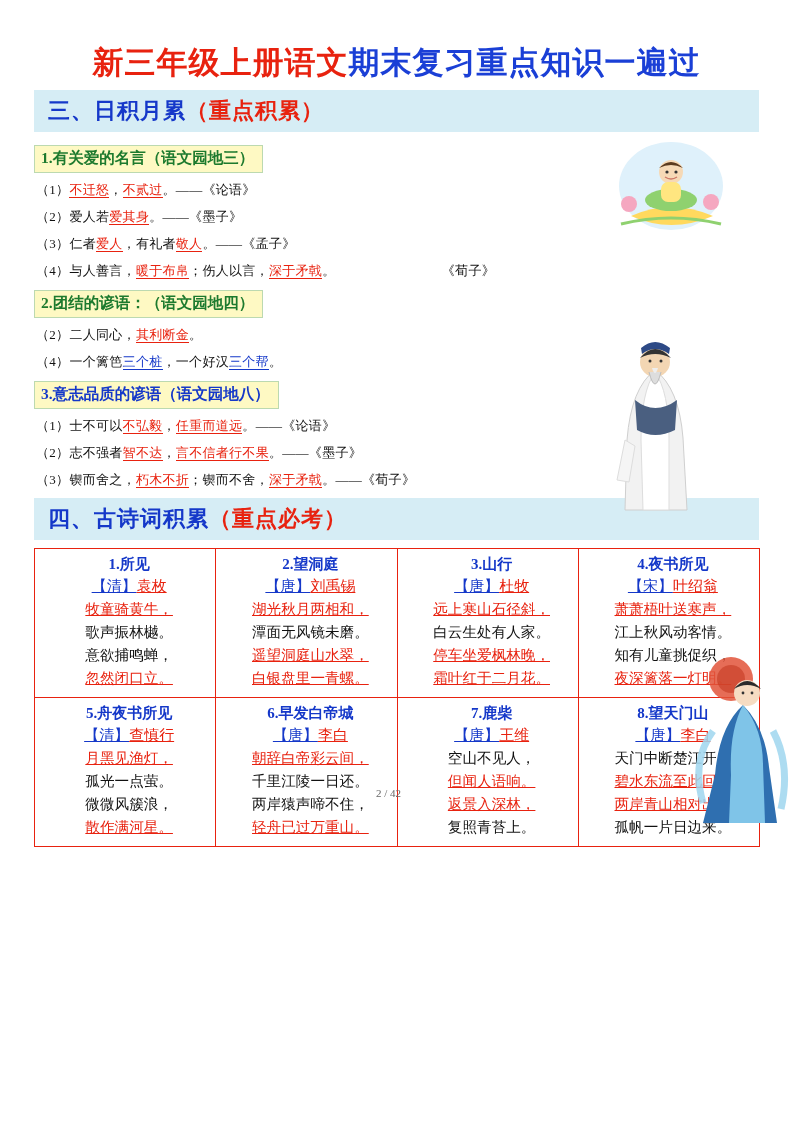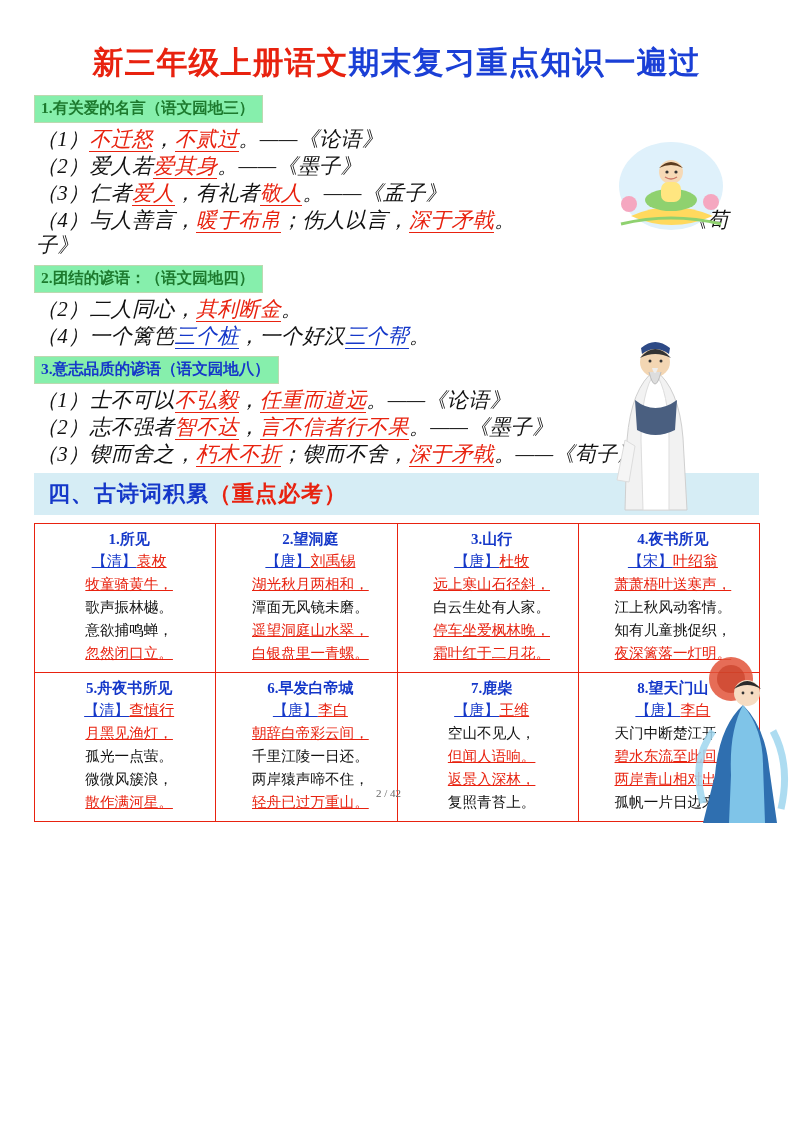--- a/index.html
+++ b/index.html
@@ -36,38 +36,37 @@
     font-weight:bold;
     padding:6px 14px;
     margin:6px 0 8px 0;
     letter-spacing:1px;
   }
   .banner .bred{color:#e8220f;}
 
   
   .sub-green{
     display:inline-block;
-    background:#86efac;
+    background:#fef9c3;
     color:#1d7a2e;
     font-size:15.5px;
     font-weight:bold;
     padding:2px 8px 3px 6px;
     margin:5px 0 2px 0;
     border:1px solid #bcd9b0;
   }
   .sub-green .sg-blue{color:#1538c9;}
 
   
   .line{
-    font-size:21px;
+    font-size:13px;
     line-height:25px;
     color:#111;
     margin:2px 0 2px 2px;
     letter-spacing:.3px;
-    font-style:italic;
   }
   .red-u{
     color:#e8220f;
     border-bottom:1px solid #e8220f;
   }
   .blue-u{
     color:#1538c9;
     border-bottom:1px solid #1538c9;
   }
 
@@ -127,20 +126,23 @@
 <body>
 
 <div class="page">
 
   
   <div class="main-title">
     <span class="t-red">新三年级上册语文</span><span class="t-blue">期末复习重点知识一遍过</span>
   </div>
 
   
+  <div class="banner">
+    <span>三、日积月累</span><span class="bred">（重点积累）</span>
+  </div>
 
   
   <div class="sub-green">1.有关爱的名言（语文园地三）</div>
 
   <div class="line">（1）<span class="red-u">不迁怒</span>，<span class="red-u">不贰过</span>。——《论语》</div>
   <div class="line">（2）爱人若<span class="red-u">爱其身</span>。——《墨子》</div>
   <div class="line">（3）仁者<span class="red-u">爱人</span>，有礼者<span class="red-u">敬人</span>。——《孟子》</div>
   <div class="line">（4）与人善言，<span class="red-u">暖于布帛</span>；伤人以言，<span class="red-u">深于矛戟</span>。　　　　　　　　《荀子》</div>
 
   

